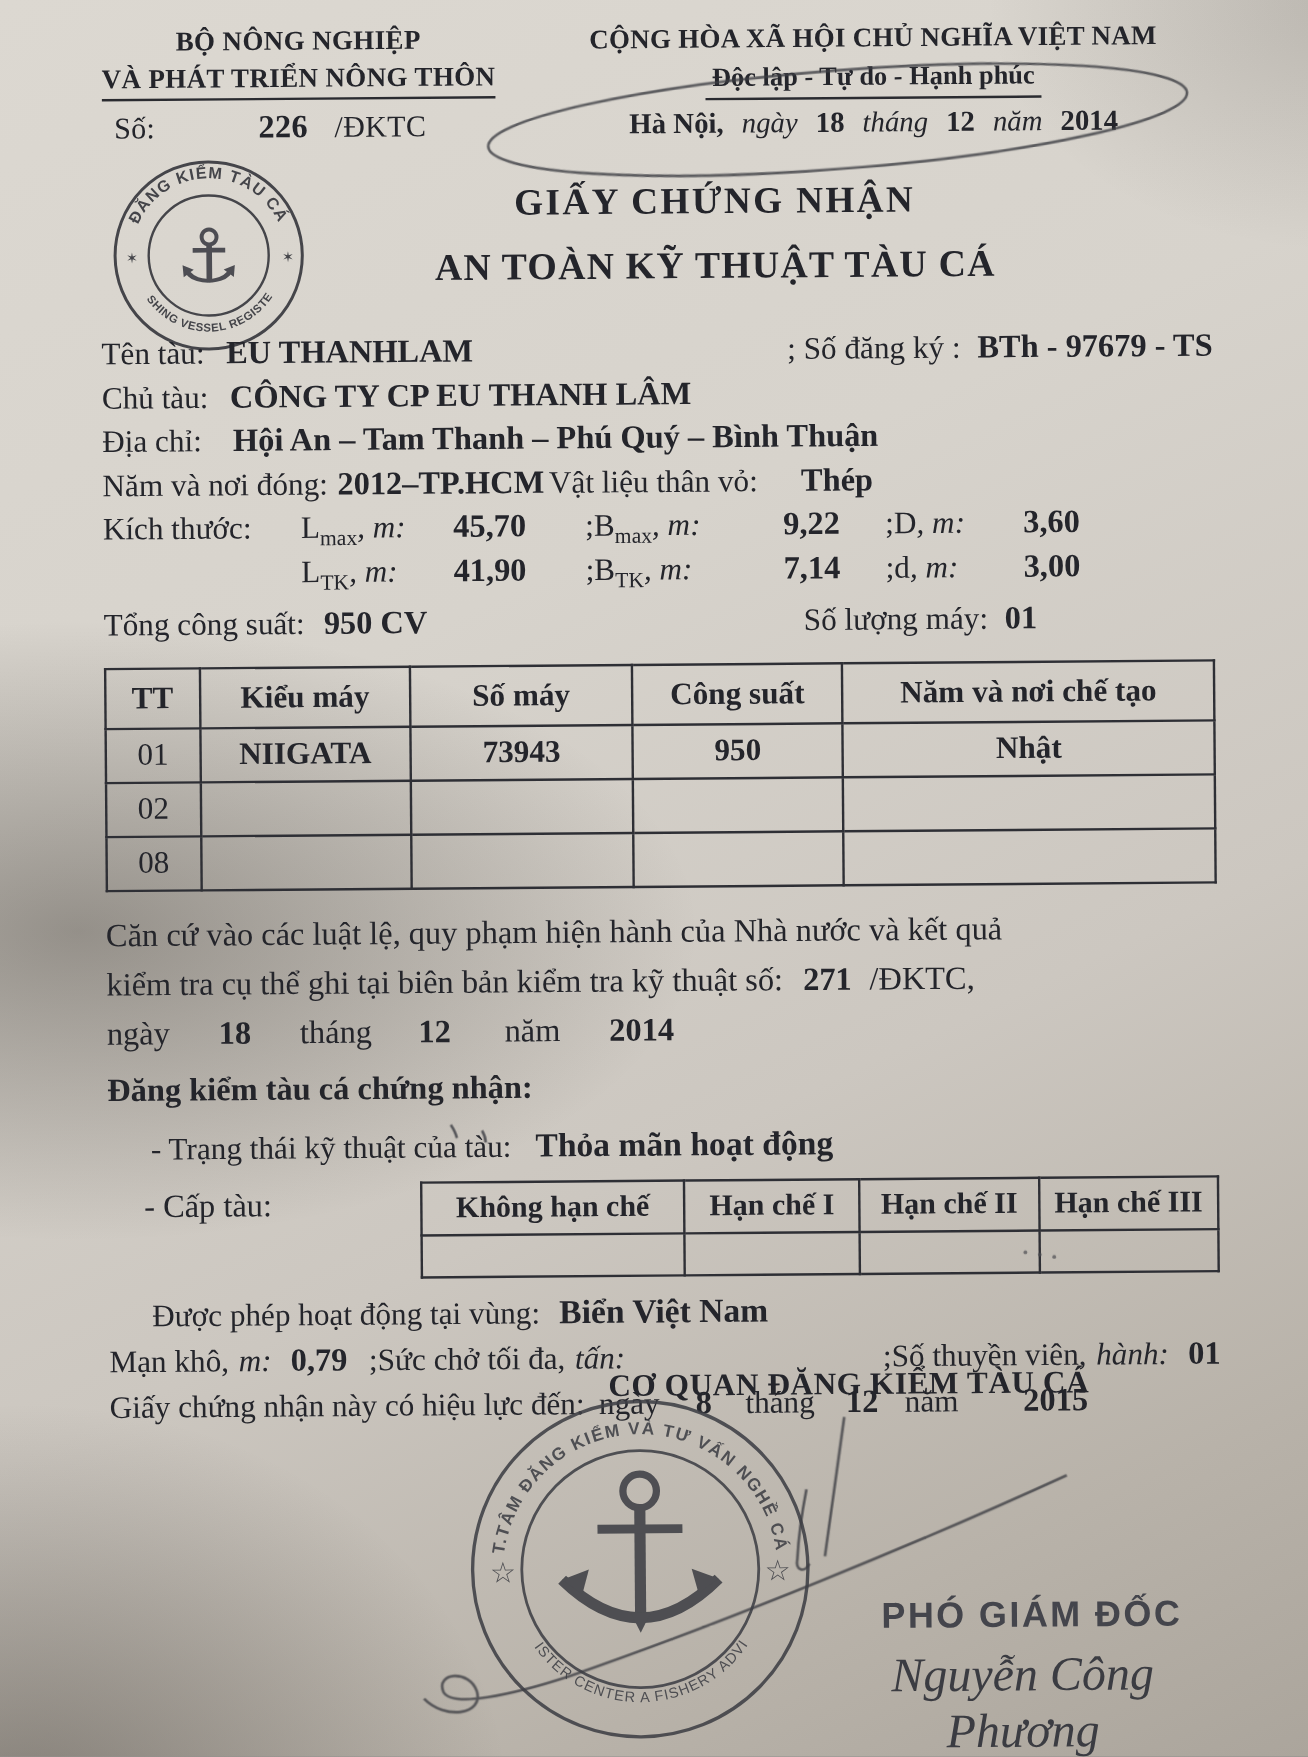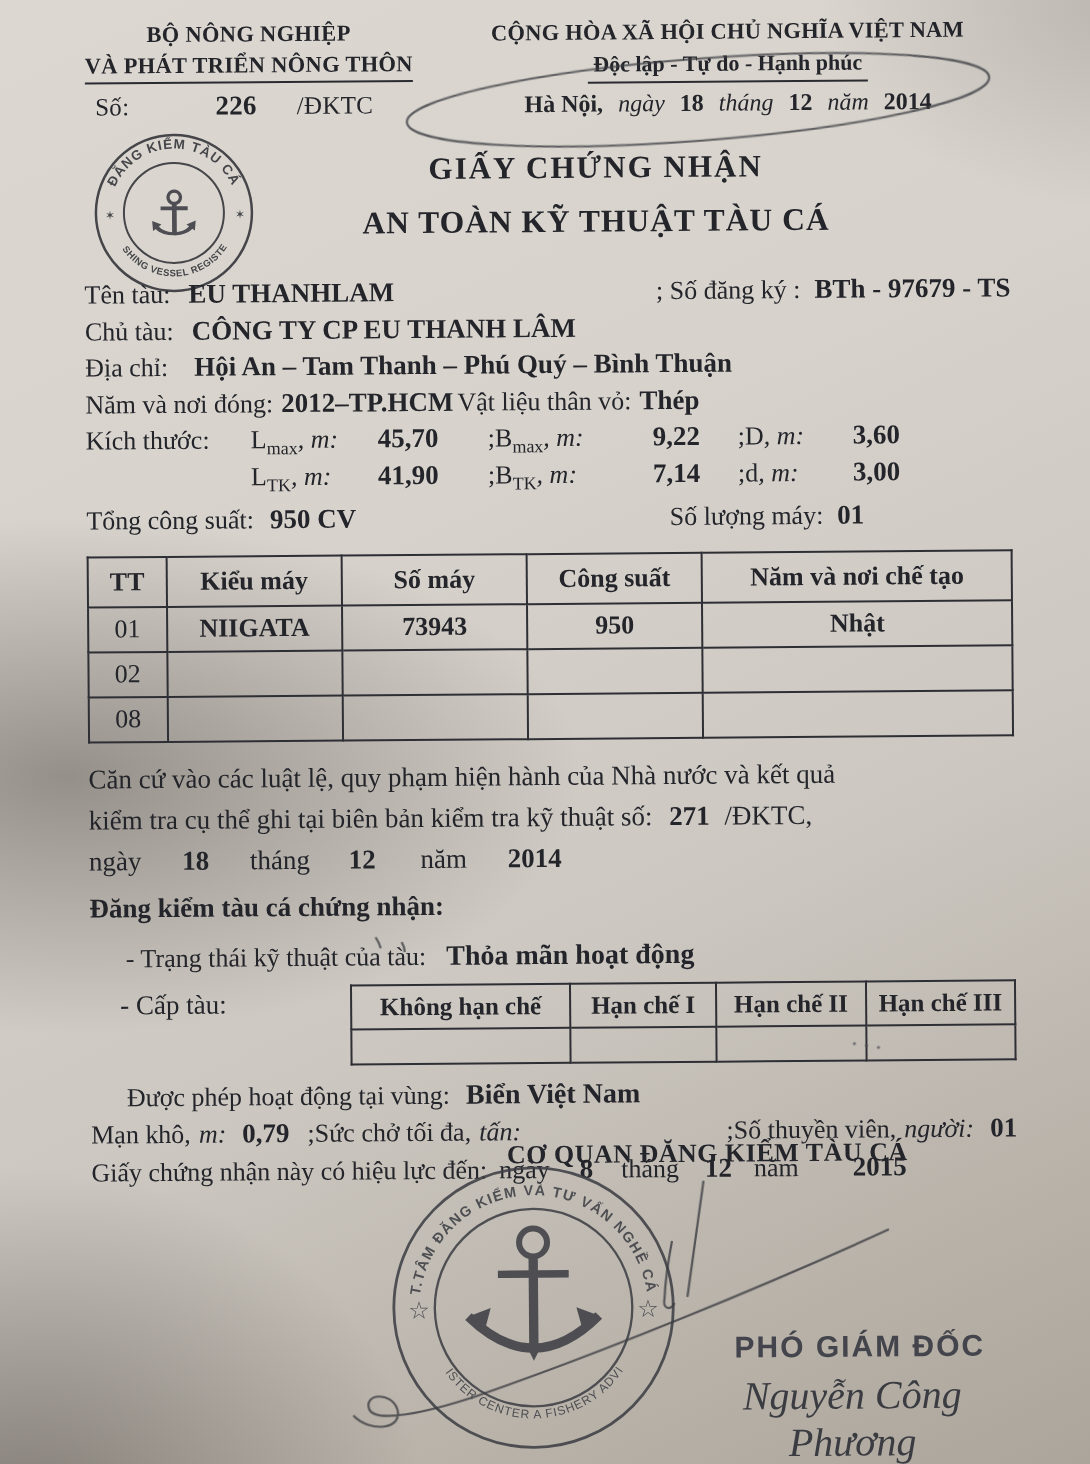--- a/index.html
+++ b/index.html
@@ -15,21 +15,21 @@
   .tilt{position:absolute;inset:0;transform:rotate(-0.45deg);}
   .b{font-weight:bold;} .it{font-style:italic;}
 
   
   .hdr-left{position:absolute;left:56px;top:16px;width:396px;text-align:center;
     font-weight:bold;font-size:22.5px;line-height:31px;letter-spacing:.3px;}
   .hdr-left .u{display:inline-block;border-bottom:2px solid #2a2b30;padding-bottom:1px;}
   .so-line{margin-top:7px;font-size:25px;font-weight:normal;display:flex;align-items:baseline;
     justify-content:flex-start;padding-left:44px;}
   .so-line .val{font-weight:bold;margin-left:86px;}
-  .so-line .suf{margin-left:40px;}
+  .so-line .suf{margin-left:22px;}
   .hdr-right{position:absolute;left:430px;top:18px;width:606px;text-align:center;font-size:22.5px;line-height:30px;}
   .hdr-right .l1{font-weight:bold;letter-spacing:.2px;}
   .hdr-right .l2{font-weight:bold;display:inline-block;border-bottom:2px solid #2a2b30;
     padding:0 6px 2px;margin-top:2px;font-size:22px;}
   .date-line{margin-top:5px;font-size:24px;display:flex;justify-content:center;align-items:baseline;gap:15px;}
 
   .seal-svg{position:absolute;left:92px;top:124px;opacity:.9;}
 
   .title1,.title2{position:absolute;left:110px;right:0;text-align:center;font-weight:bold;}
   .title1{top:150px;font-size:31px;letter-spacing:2px;}
@@ -151,21 +151,21 @@
 
     <div class="row">
       <span>Địa chỉ:</span>
       <span class="val" style="margin-left:26px">Hội An – Tam Thanh – Phú Quý – Bình Thuận</span>
     </div>
 
     <div class="row">
       <span>Năm và nơi đóng:</span>
       <span class="val" style="margin-left:8px">2012–TP.HCM</span>
       <span style="margin-left:4px">Vật liệu thân vỏ:</span>
-      <span class="val" style="margin-left:8px">Thép</span>
+      <span class="val" style="margin-left:36px">Thép</span>
     </div>
 
     <div class="dim-row">
       <span class="dim-lab">Kích thước:</span>
       <span class="dn1"><span>L</span><sub>max</sub><span class="it">, m:</span></span>
       <span class="dv1 val">45,70</span>
       <span class="dn2"><span>;B</span><sub>max</sub><span class="it">, m:</span></span>
       <span class="dv2 val">9,22</span>
       <span class="dn3"><span>;D</span><span class="it">, m:</span></span>
       <span class="val">3,60</span>
@@ -286,21 +286,21 @@
     </div>
 
     <div class="fb-row">
       <span>Mạn khô,</span>
       <span class="it" style="margin-left:8px">m:</span>
       <span class="val" style="margin-left:16px">0,79</span>
       <span style="margin-left:18px">;Sức chở tối đa,</span>
       <span class="it" style="margin-left:8px">tấn:</span>
       <span class="g2">
         <span>;Số thuyền viên,</span>
-        <span class="it" style="margin-left:8px">người:</span>
+        <span class="it" style="margin-left:8px">hành:</span>
         <span class="val" style="margin-left:16px">01</span>
       </span>
     </div>
 
     <div class="vl-row">
       <span>Giấy chứng nhận này có hiệu lực đến:</span>
       <span style="margin-left:12px">ngày</span>
       <span class="val" style="margin-left:30px">8</span>
       <span style="margin-left:28px">tháng</span>
       <span class="val" style="margin-left:26px">12</span>

